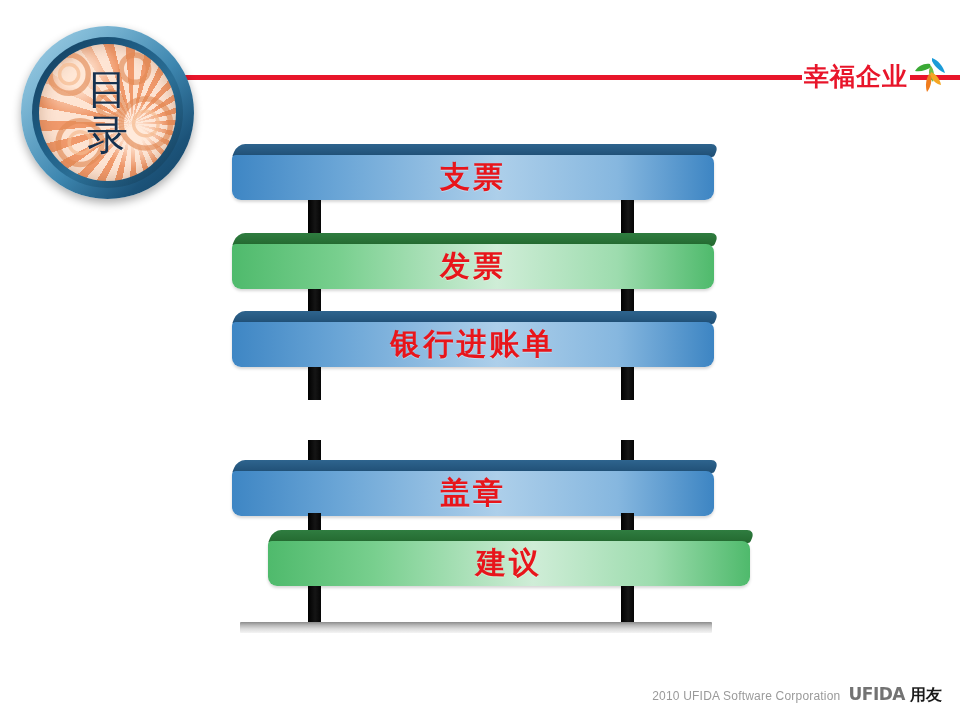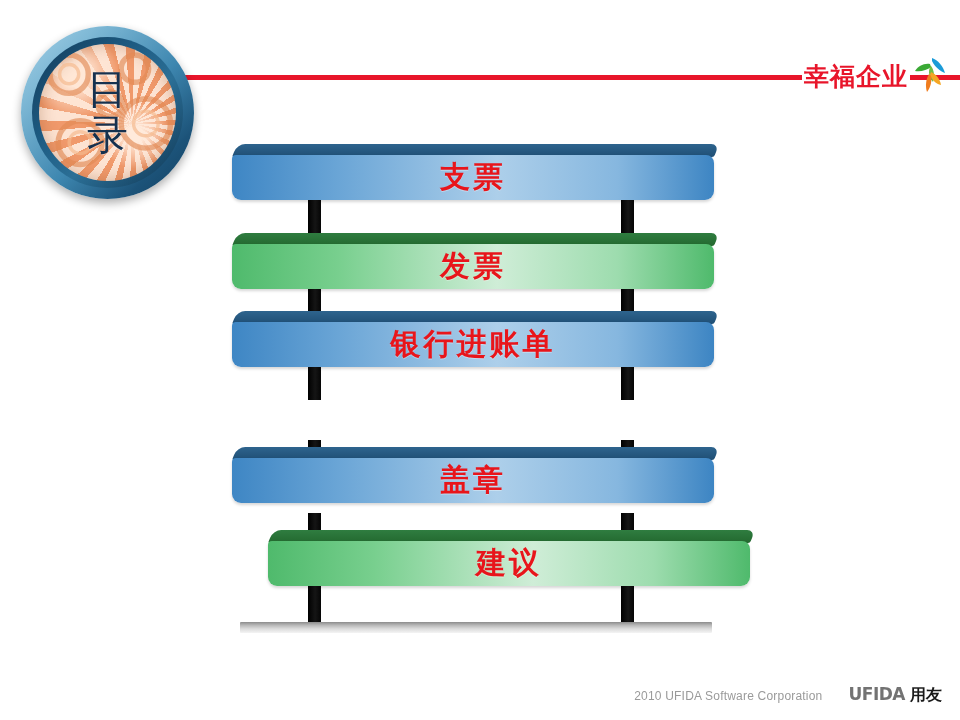--- a/index.html
+++ b/index.html
@@ -190,21 +190,21 @@
 
   
   .footer {
     position: absolute;
     left: 0;
     bottom: 14px;
     width: 960px;
     display: flex;
     align-items: baseline;
     justify-content: flex-end;
-    gap: 26px;
+    gap: 8px;
     padding-right: 18px;
     box-sizing: border-box;
   }
   .footer-copy {
     font-family: "Liberation Sans", sans-serif;
     font-size: 12px;
     color: #9A9A9A;
     letter-spacing: 0.2px;
     white-space: nowrap;
   }
@@ -299,21 +299,21 @@
       <div class="shelf-face">
         <div class="shelf-label">银行进账单</div>
       </div>
     </div>
     <div class="post left" style="top:223px;"></div>
     <div class="post right" style="top:223px;"></div>
 
     <div class="post left" style="top:296px;"></div>
     <div class="post right" style="top:296px;"></div>
 
-    <div class="shelf blue" style="top:303px;">
+    <div class="shelf blue" style="top:316px;">
       <div class="shelf-top"></div>
       <div class="shelf-face">
         <div class="shelf-label">盖章</div>
       </div>
     </div>
     <div class="post left" style="top:369px;"></div>
     <div class="post right" style="top:369px;"></div>
 
     <div class="shelf green" style="top:386px;margin-left:36px;">
       <div class="shelf-top"></div>

